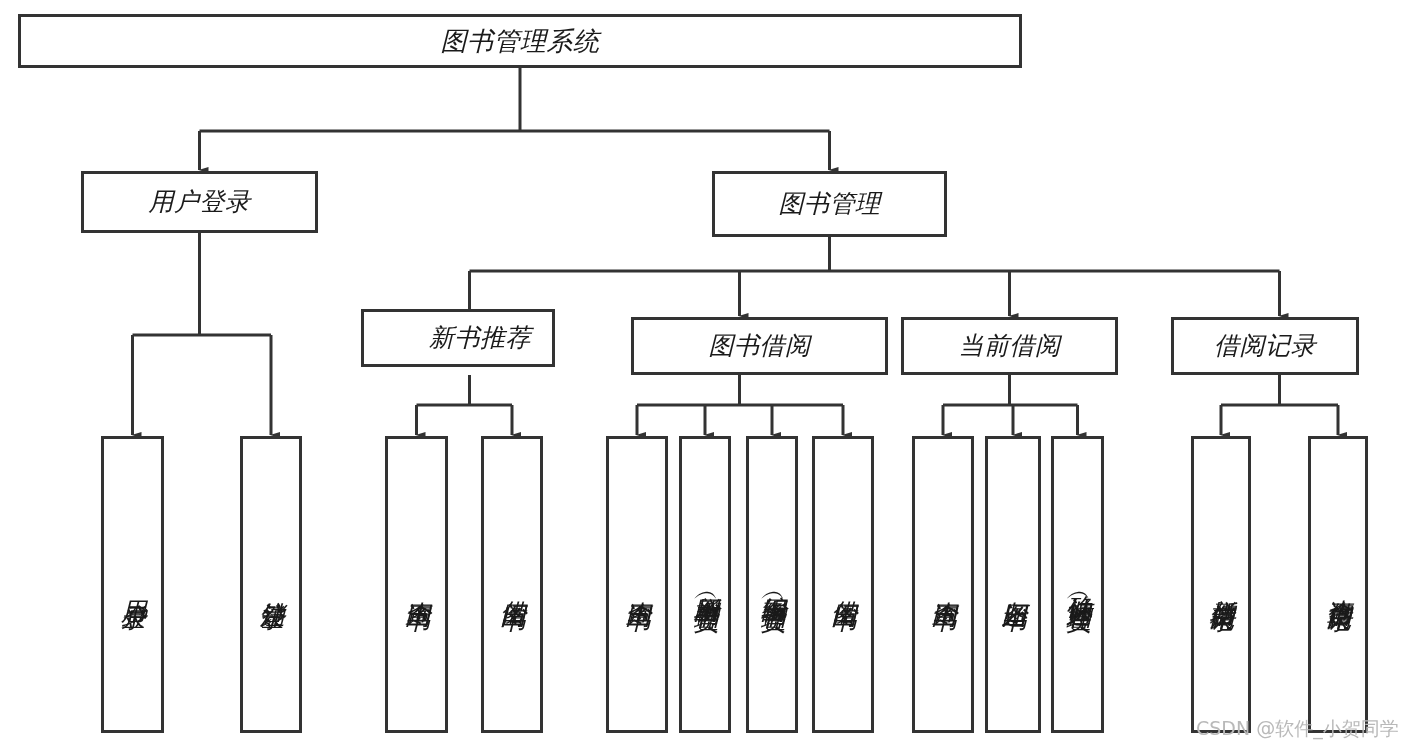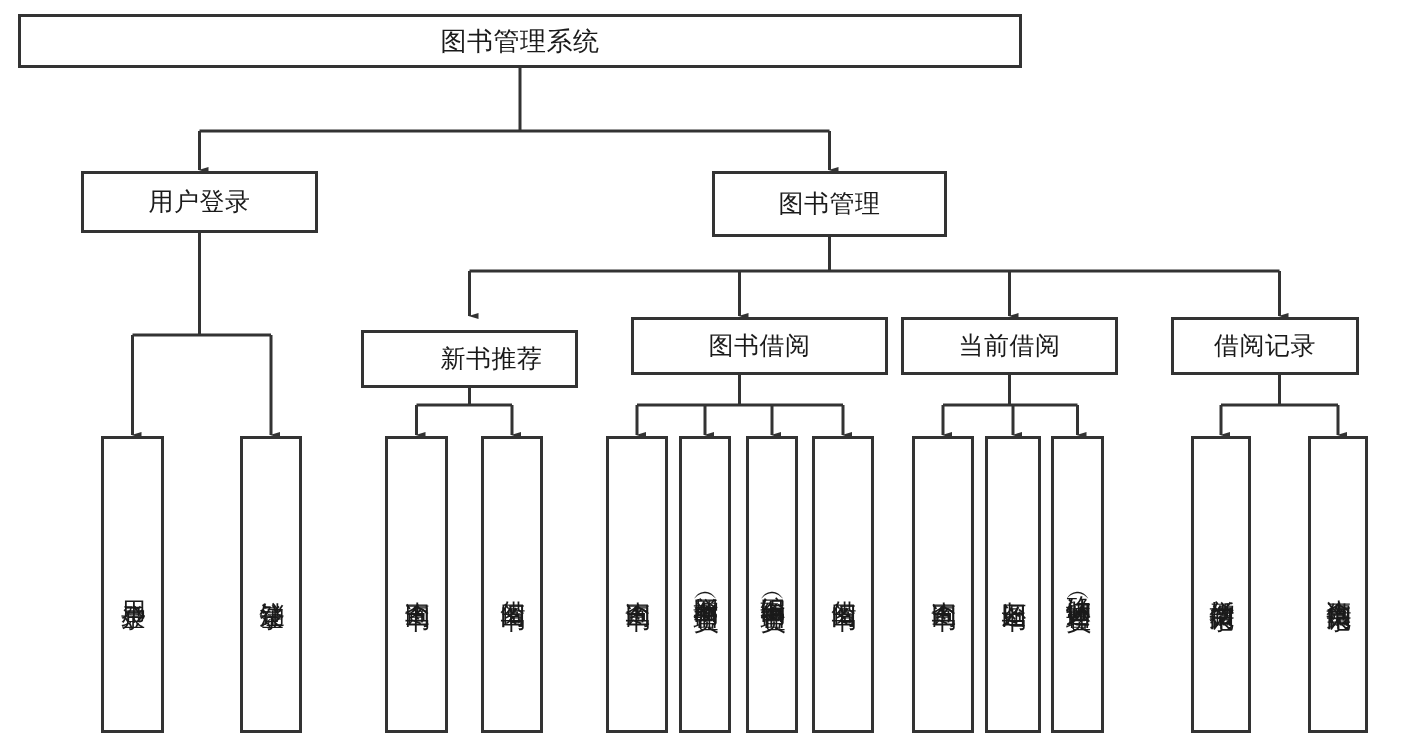--- a/index.html
+++ b/index.html
@@ -35,20 +35,21 @@
     align-items: center;
     justify-content: center;
     text-align: center;
     color: #1a1a1a;
     z-index: 2;
   }
   .node .label {
     display: block;
     line-height: 1.18;
     letter-spacing: 0.5px;
+    font-style: italic;
   }
   
   .node.horiz .label {
     font-size: 25px;
     white-space: nowrap;
   }
   .node.root .label {
     font-size: 26px;
   }
   
@@ -124,21 +125,21 @@
     <span class="label">图书管理系统</span>
   </div>
 
   <div class="node horiz" style="left: 81px; top: 171px; width: 237px; height: 62px;">
     <span class="label">用户登录</span>
   </div>
   <div class="node horiz" style="left: 712px; top: 171px; width: 235px; height: 66px;">
     <span class="label">图书管理</span>
   </div>
 
-  <div class="node horiz" style="left: 361px; top: 330px; width: 217px; height: 58px; padding-left: 44px;">
+  <div class="node horiz" style="left: 361px; top: 309px; width: 194px; height: 58px; padding-left: 44px;">
     <span class="label">新书推荐</span>
   </div>
   <div class="node horiz" style="left: 631px; top: 317px; width: 257px; height: 58px;">
     <span class="label">图书借阅</span>
   </div>
   <div class="node horiz" style="left: 901px; top: 317px; width: 217px; height: 58px;">
     <span class="label">当前借阅</span>
   </div>
   <div class="node horiz" style="left: 1171px; top: 317px; width: 188px; height: 58px;">
     <span class="label">借阅记录</span>
@@ -181,13 +182,14 @@
     <span class="label">确认归还（管理员）</span>
   </div>
 
   <div class="node vert" style="left: 1191px; top: 436px; width: 60px; height: 297px;">
     <span class="label">新增借阅记录</span>
   </div>
   <div class="node vert" style="left: 1308px; top: 436px; width: 60px; height: 297px;">
     <span class="label">查询借阅记录</span>
   </div>
 
+  <div class="watermark" style="left: 1196px; top: 716px; color: rgb(185, 185, 185);">CSDN @软件_小贺同学</div>
 </div>
 
 </body></html>

